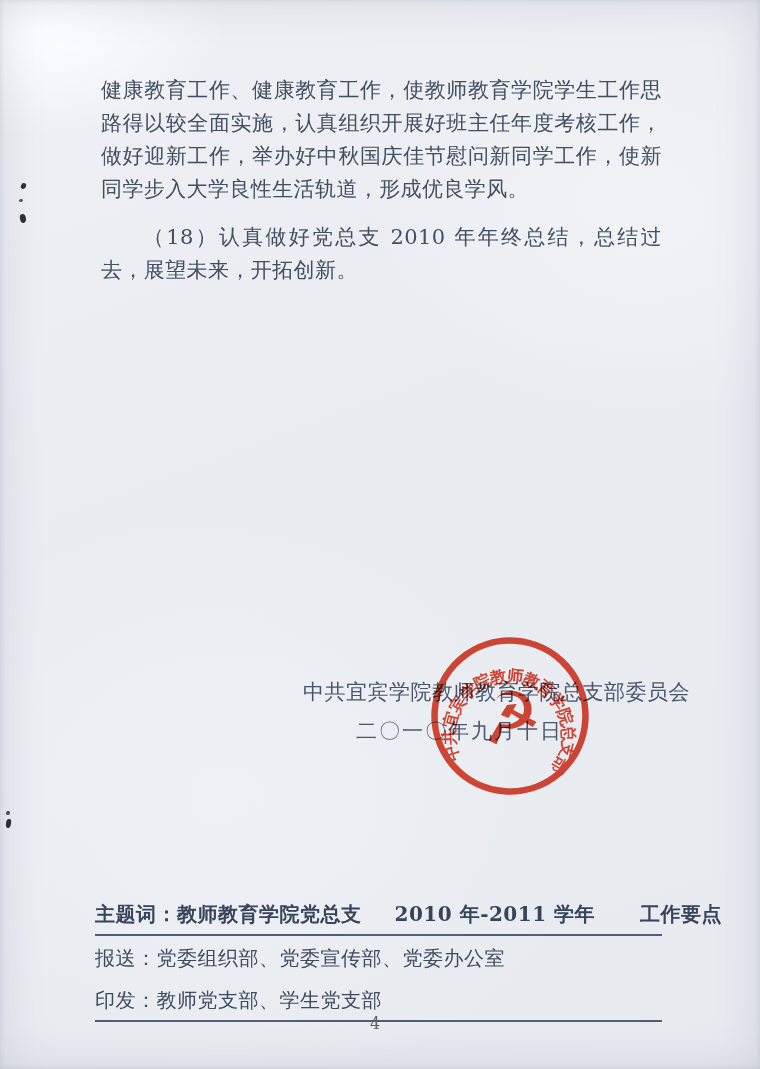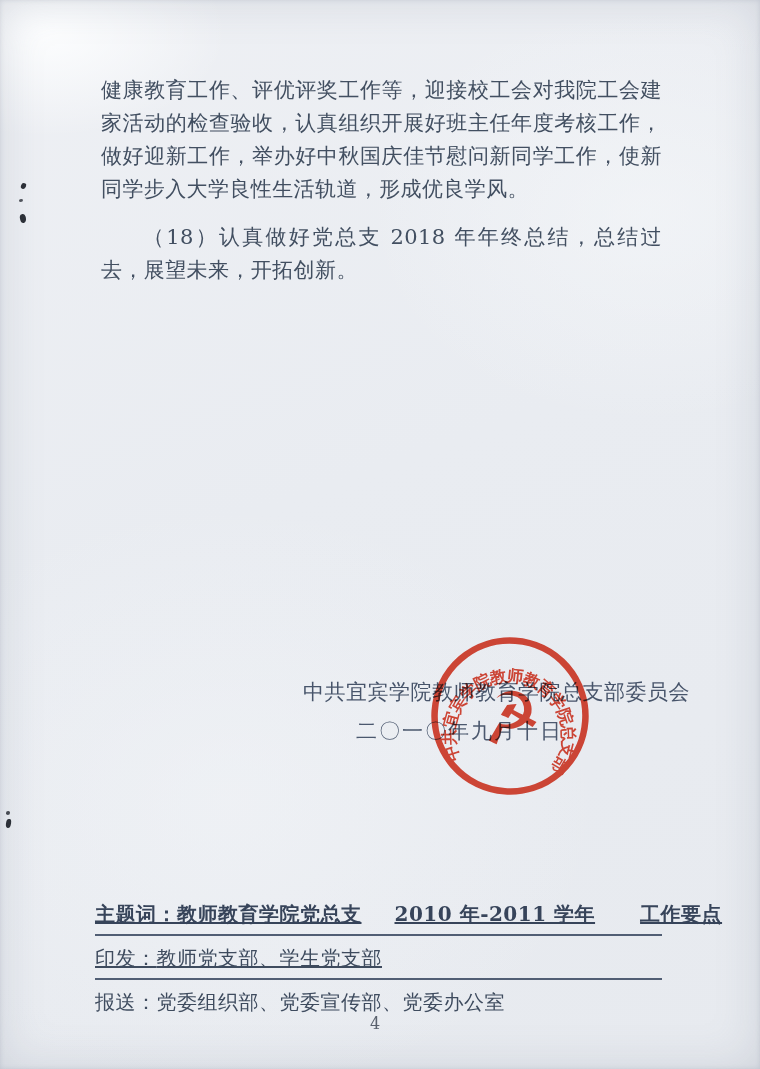--- a/index.html
+++ b/index.html
@@ -65,21 +65,21 @@
   }
 
   
   .footer {
     position: absolute;
     left: 95px; top: 899px; width: 567px;
     font-size: 20px; color: #3e4b5e;
     letter-spacing: 0.5px;
   }
   .footer-row { padding: 2px 0 6px 0; white-space: nowrap; }
-  .footer-row.ruled { border-bottom: 2px solid #515e74; text-decoration: underline; }
+  .footer-row.ruled { border-bottom: 2px solid #515e74; }
   .footer-row.bold { font-weight: bold; color: #37445a; }
   .footer-row + .footer-row { margin-top: 7px; }
   .gap-a { margin-left: 33px; }
   .gap-b { margin-left: 45px; }
 
   
   .page-number {
     position: absolute;
     left: 370px; top: 1014px;
     font-size: 16px; color: #59616d;
@@ -100,45 +100,45 @@
 
 <div class="page">
 
   <div class="smudge sm1"></div>
   <div class="smudge sm2"></div>
   <div class="smudge sm3"></div>
   <div class="smudge sm4"></div>
   <div class="smudge sm5"></div>
 
   <div class="body-text">
-    <p class="noindent">健康教育工作、评优评奖工作等，迎接校工会对我院工会建家活动的检查验收，认真组织开展好班主任年度考核工作，做好迎新工作，举办好中秋国庆佳节慰问新同学工作，使新同学步入大学良性生活轨道，形成优良学风。</p>
-    <p>（18）认真做好党总支 2018 年年终总结，总结过去，展望未来，开拓创新。</p>
+    <p class="noindent">健康教育工作、健康教育工作，使教师教育学院学生工作思路得以较全面实施，认真组织开展好班主任年度考核工作，做好迎新工作，举办好中秋国庆佳节慰问新同学工作，使新同学步入大学良性生活轨道，形成优良学风。</p>
+    <p>（18）认真做好党总支 2010 年年终总结，总结过去，展望未来，开拓创新。</p>
   </div>
 
   <div class="sig-org">中共宜宾学院教师教育学院总支部委员会</div>
   <div class="sig-date">二〇一〇年九月十日</div>
 
   <div class="seal">
     <svg viewBox="0 0 200 200">
       <circle cx="100" cy="100" r="92" fill="none" stroke="#dd3a27" stroke-width="8"></circle>
       <path id="sealArc" d="M 42.9 157 A 66 66 0 1 1 157.1 157" fill="none"></path>
       <text class="seal-ring-text" fill="#dd3a27">
         <textPath href="#sealArc" startOffset="0" textLength="338" lengthAdjust="spacing">中共宜宾学院教师教育学院总支部委员会</textPath>
       </text>
       <text class="seal-emblem" x="100" y="131" fill="#dd3a27" text-anchor="middle" transform="rotate(-14 100 100)">☭</text>
     </svg>
   </div>
 
   <div class="footer">
     <div class="footer-row ruled bold">
       <span>主题词：</span><span>教师教育学院党总支</span><span class="gap-a">2010 年-2011 学年</span><span class="gap-b">工作要点</span>
     </div>
+    <div class="footer-row">
+      <span>报送：</span><span>党委组织部、党委宣传部、党委办公室</span>
+    </div>
     <div class="footer-row ruled">
       <span>印发：</span><span>教师党支部、学生党支部</span>
-    </div>
-    <div class="footer-row">
-      <span>报送：</span><span>党委组织部、党委宣传部、党委办公室</span>
     </div>
   </div>
 
   <div class="page-number">4</div>
 
 </div>
 
 </body></html>

